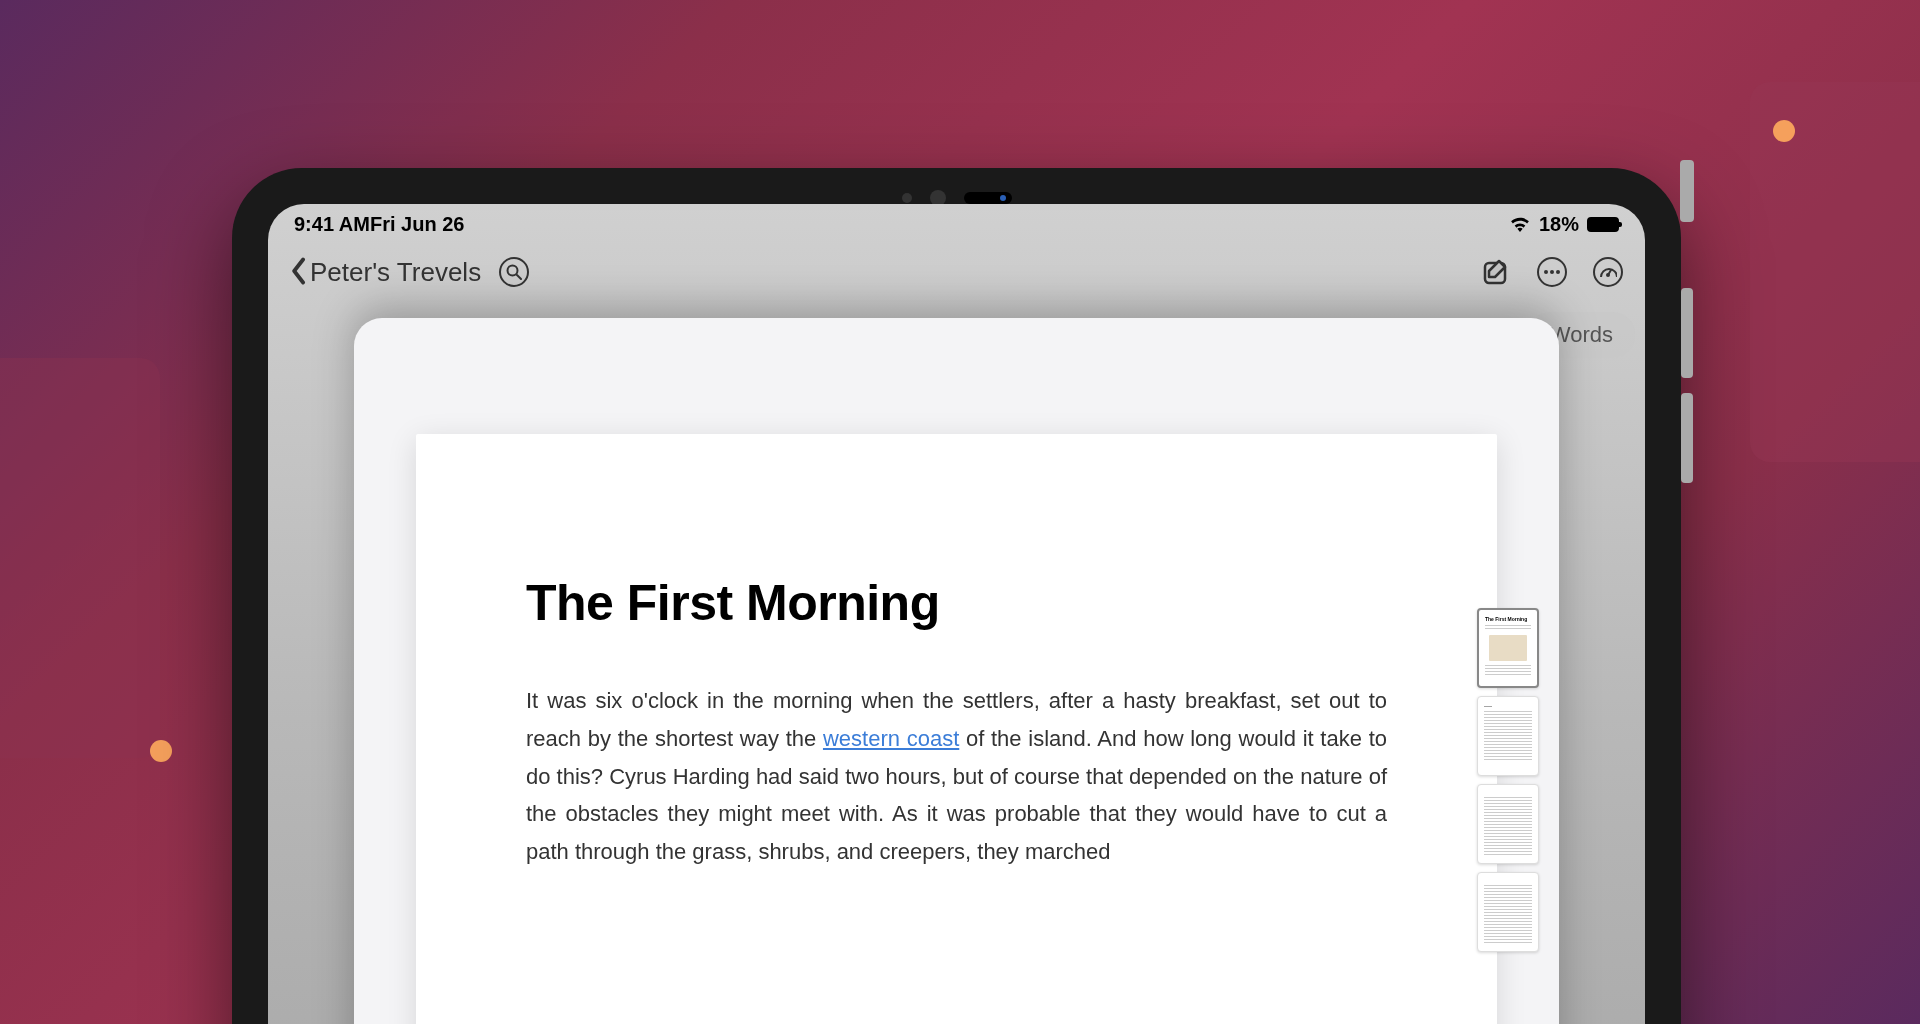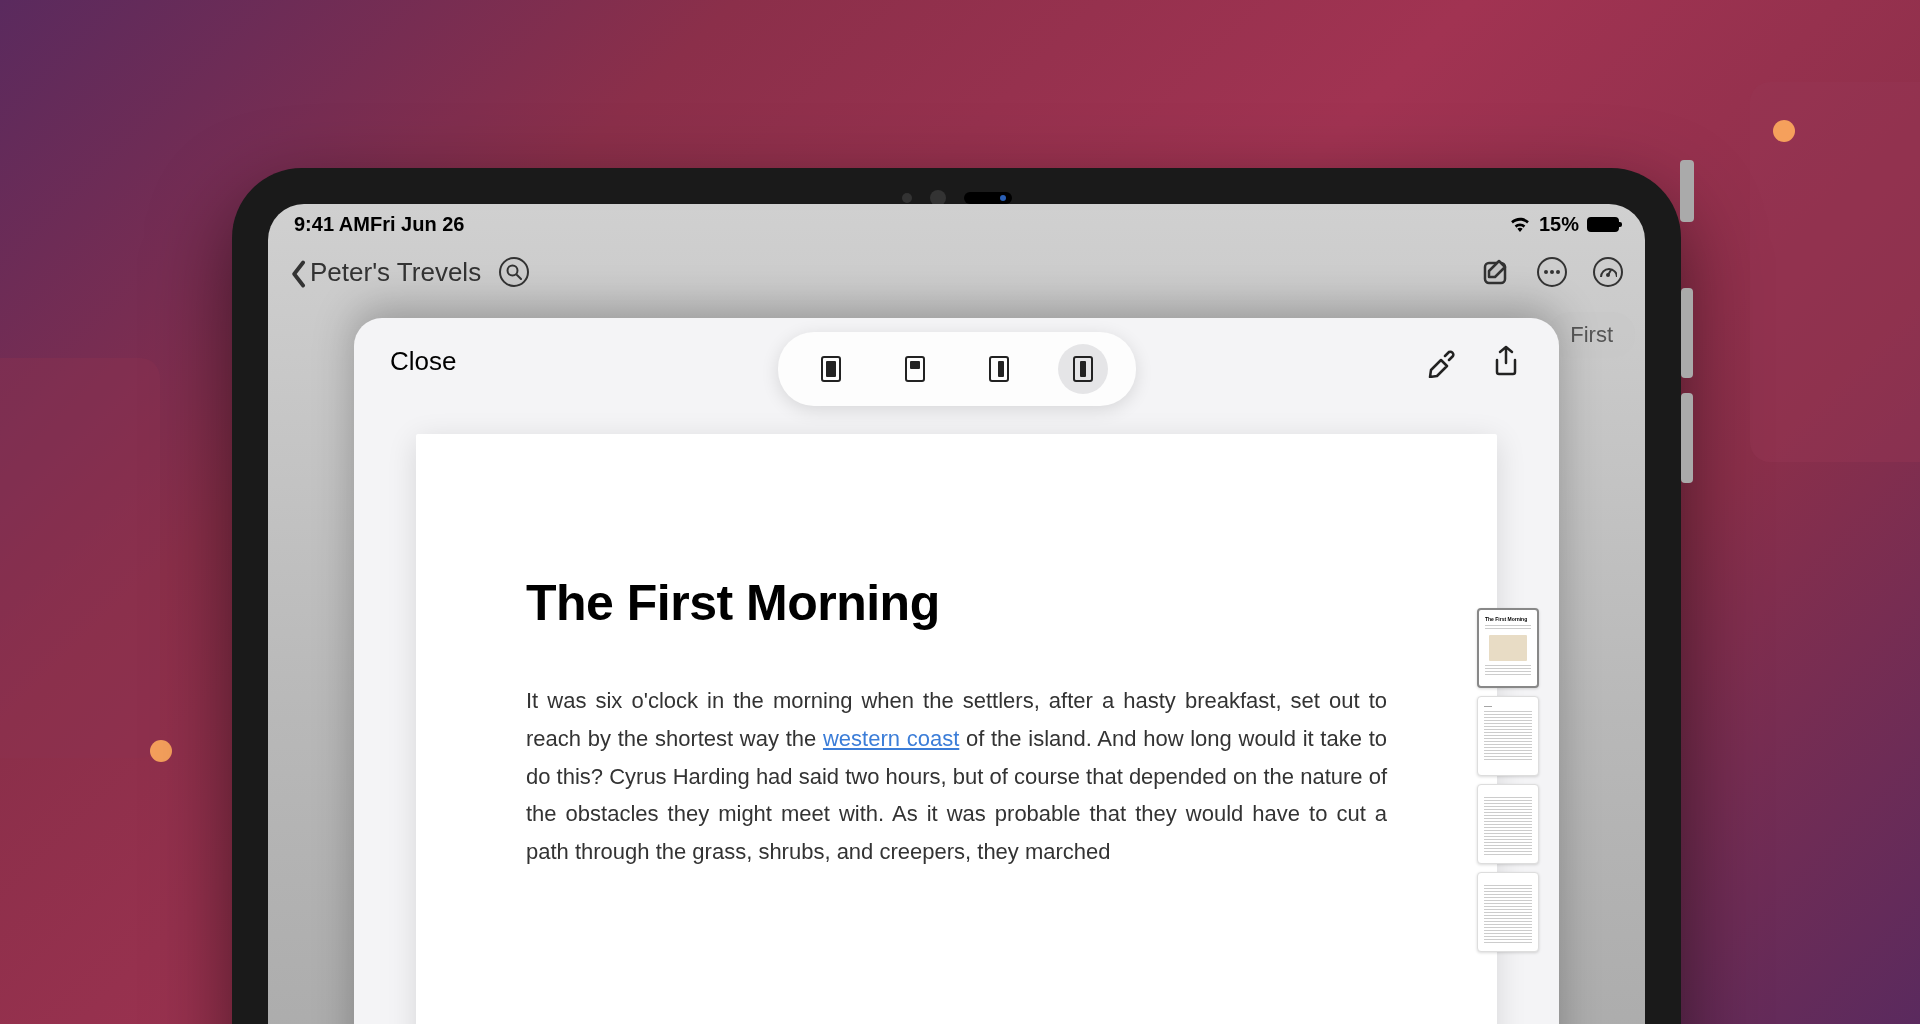--- a/index.html
+++ b/index.html
@@ -61,21 +61,21 @@
   .wifi-icon { width: 22px; height: 16px; }
   .battery { width: 32px; height: 15px; border: 2px solid #000; border-radius: 4px; position: relative; background:#000; }
   .battery::after { content:''; position:absolute; right:-5px; top:3px; width:3px; height:5px; background:#000; border-radius:0 2px 2px 0; }
 
   
   .nav-bar {
     display: flex; justify-content: space-between; align-items: center;
     padding: 10px 22px; height: 64px;
   }
   .nav-left { display: flex; align-items: center; gap: 18px; }
-  .back-group { display:flex; align-items:flex-end; gap:4px; color:#333; font-size:26px; font-weight:500; }
+  .back-group { display:flex; align-items:flex-start; gap:4px; color:#333; font-size:26px; font-weight:500; }
   .chevron-left { width: 16px; height: 28px; }
   .nav-right { display: flex; gap: 26px; align-items: center; }
   .nav-icon { width: 30px; height: 30px; color: #333; cursor: pointer; }
   .circ-icon { width: 30px; height: 30px; border: 2.5px solid #333; border-radius: 50%; display:flex; align-items:center; justify-content:center; }
 
   
   .words-badge {
     position: absolute; right: 10px; top: 108px;
     background: rgba(200,200,200,0.8); padding: 10px 22px; border-radius: 22px;
     font-size: 22px; color: #555;
@@ -160,21 +160,21 @@
 
     <div class="status-bar">
       <div class="status-left">
         <span>9:41 AM</span>
         <span>Fri Jun 26</span>
       </div>
       <div class="status-right">
         <svg class="wifi-icon" viewBox="0 0 24 18">
             <path d="M12 18l-3-3.6c1.7-1.6 4.3-1.6 6 0L12 18zm-6-7.2c3.3-3.2 8.7-3.2 12 0l-2 2.4c-2.2-2.1-5.8-2.1-8 0l-2-2.4zM2 6c5.5-5.3 14.5-5.3 20 0l-2 2.4C15.6 4.2 8.4 4.2 4 8.4L2 6z" fill="#000"></path>
           </svg>
-        <span>15%</span>
+        <span>18%</span>
         <div class="battery"></div>
       </div>
     </div>
 
     <div class="nav-bar">
       <div class="nav-left">
         <div class="back-group">
           <svg class="chevron-left" viewBox="0 0 12 22">
               <path d="M10 2L3 11l7 9" stroke="#333" stroke-width="3" fill="none" stroke-linecap="round" stroke-linejoin="round"></path>
             </svg>
@@ -203,52 +203,24 @@
           <svg width="18" height="14" viewBox="0 0 18 14">
               <path d="M2 12a8 8 0 0116 0" stroke="#333" stroke-width="2" fill="none"></path>
               <circle cx="9" cy="10" r="2" fill="#333"></circle>
               <path d="M9 10L12 5" stroke="#333" stroke-width="2" stroke-linecap="round"></path>
             </svg>
         </div>
       </div>
     </div>
 
     <div class="words-badge">
-      <span>First</span>
+      <span>Words</span>
     </div>
 
     <div class="sheet">
-      <div class="sheet-header">
-        <span class="close-btn">Close</span>
-
-        <div class="seg-control">
-          <div class="seg-opt">
-              <div class="page-ico fill-full"></div>
-            </div>
-          <div class="seg-opt">
-              <div class="page-ico fill-top"></div>
-            </div>
-          <div class="seg-opt">
-              <div class="page-ico fill-right"></div>
-            </div>
-          <div class="seg-opt selected">
-              <div class="page-ico fill-center"></div>
-            </div>
-        </div>
-
-        <div class="sheet-actions">
-          <svg class="action-icon" viewBox="0 0 34 34">
-              <path d="M6 26l10-10 6 6-10 10-7 1 1-7z M20 12l4-4a3 3 0 014 4l-4 4" stroke="#222" stroke-width="2.5" fill="none" stroke-linejoin="round" stroke-linecap="round"></path>
-            </svg>
-          <svg class="action-icon" viewBox="0 0 34 34">
-              <path d="M17 3v16M11 8l6-5 6 5" stroke="#222" stroke-width="2.5" fill="none" stroke-linecap="round" stroke-linejoin="round"></path>
-              <path d="M8 16v12a2 2 0 002 2h14a2 2 0 002-2V16" stroke="#222" stroke-width="2.5" fill="none" stroke-linecap="round"></path>
-            </svg>
-        </div>
-      </div>
 
       <div class="doc-page">
         <h1 class="doc-title">The First Morning</h1>
         <p class="doc-body">
           <span>It was six o'clock in the morning when the settlers, after a hasty breakfast, set out to reach by the shortest way the </span><a href="#" class="doc-link">western coast</a><span> of the island. And how long would it take to do this? Cyrus Harding had said two hours, but of course that depended on the nature of the obstacles they might meet with. As it was probable that they would have to cut a path through the grass, shrubs, and creepers, they marched</span>
         </p>
       </div>
 
       <div class="thumb-strip">
         <div class="thumb active">

